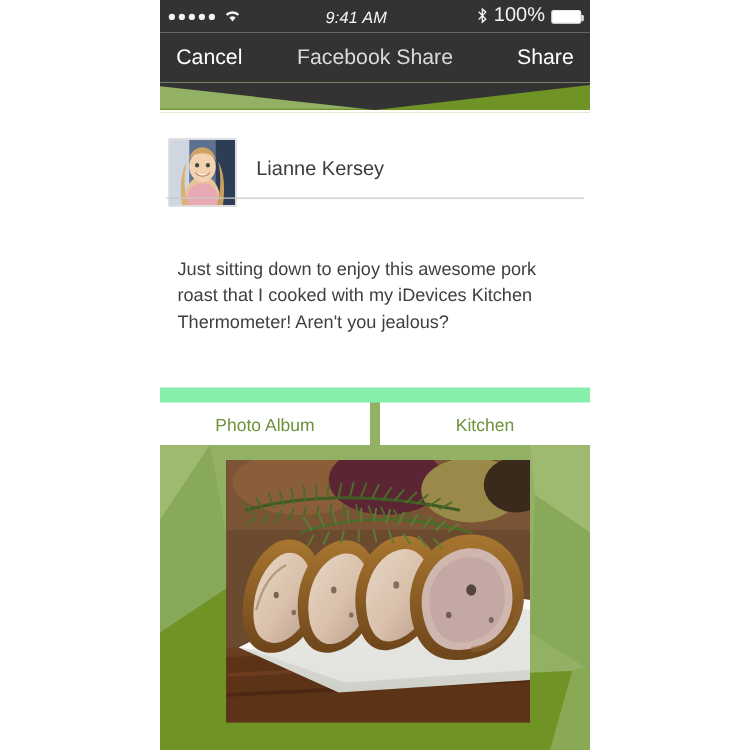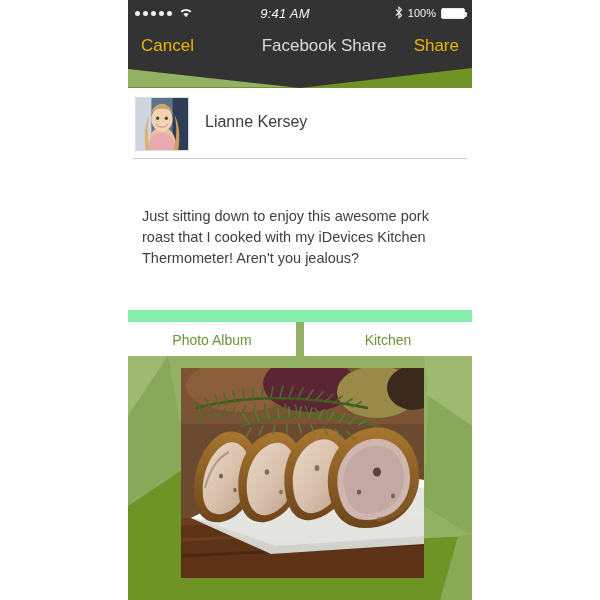--- a/index.html
+++ b/index.html
@@ -16,50 +16,50 @@
     background:#333333;color:#f2f2f2;
   }
   .sb-left{position:absolute;left:7px;top:0;height:26px;display:flex;align-items:center;gap:3px;}
   .dot{width:5px;height:5px;border-radius:50%;background:#f2f2f2;display:block;}
   .wifi{margin-left:4px;font-size:13px;line-height:13px;color:#f2f2f2;}
   .sb-time{
     position:absolute;left:0;top:0;width:314px;height:26px;
     display:flex;align-items:center;justify-content:center;
     font-size:13px;letter-spacing:.2px;color:#f7f7f7;font-style:italic;
   }
-  .sb-right{position:absolute;right:7px;top:0;height:26px;display:flex;align-items:center;gap:5px;font-size:11px;color:#f2f2f2;}
+  .sb-right{position:absolute;right:7px;top:0;height:26px;display:flex;align-items:center;gap:5px;font-size:16px;color:#f2f2f2;}
   .bt{font-size:13px;line-height:13px;}
   .batt{
     position:relative;width:24px;height:11px;border:1px solid #e8e8e8;border-radius:2px;
     box-sizing:border-box;background:#ffffff;
   }
   .batt:after{content:"";position:absolute;right:-3px;top:3px;width:2px;height:5px;background:#e8e8e8;border-radius:0 1px 1px 0;}
 
   
   #navbar{
     position:absolute;left:0;top:26px;width:344px;height:40px;background:#333333;
   }
   .nav-btn{
     position:absolute;top:0;height:40px;display:flex;align-items:center;
-    font-size:17px;color:#eab308;
+    font-size:17px;color:#ffffff;
   }
   #nav-cancel{left:13px;}
   #nav-share{right:13px;}
   #nav-title{
     position:absolute;left:0;top:0;width:344px;height:40px;
     display:flex;align-items:center;justify-content:center;
-    font-size:17px;color:#dadada;padding-left:24px;
+    font-size:17px;color:#dadada;
   }
 
   
   #headerband{position:absolute;left:0;top:66px;width:344px;height:24px;}
   #headerband svg{display:block;width:344px;height:24px;}
 
   
-  #author{position:absolute;left:0;top:88px;width:344px;height:68px;background:#fff;}
+  #author{position:absolute;left:0;top:102px;width:344px;height:68px;background:#fff;}
   #avatar{
     position:absolute;left:7px;top:9px;width:54px;height:54px;
     border:1px solid #dddddd;box-sizing:border-box;overflow:hidden;background:#7a8ba0;
   }
   #avatar svg{display:block;width:100%;height:100%;}
   #author-name{
     position:absolute;left:77px;top:0;height:68px;display:flex;align-items:center;
     font-size:16px;color:#3b3b3b;
   }
   #divider{position:absolute;left:5px;top:158px;width:334px;height:1px;background:#c9c9c9;}

